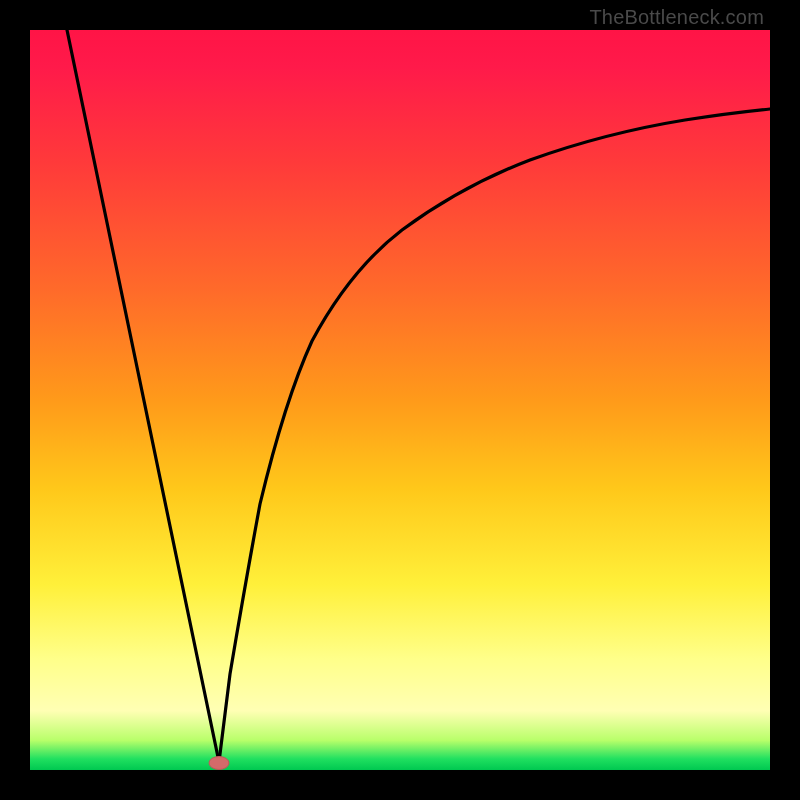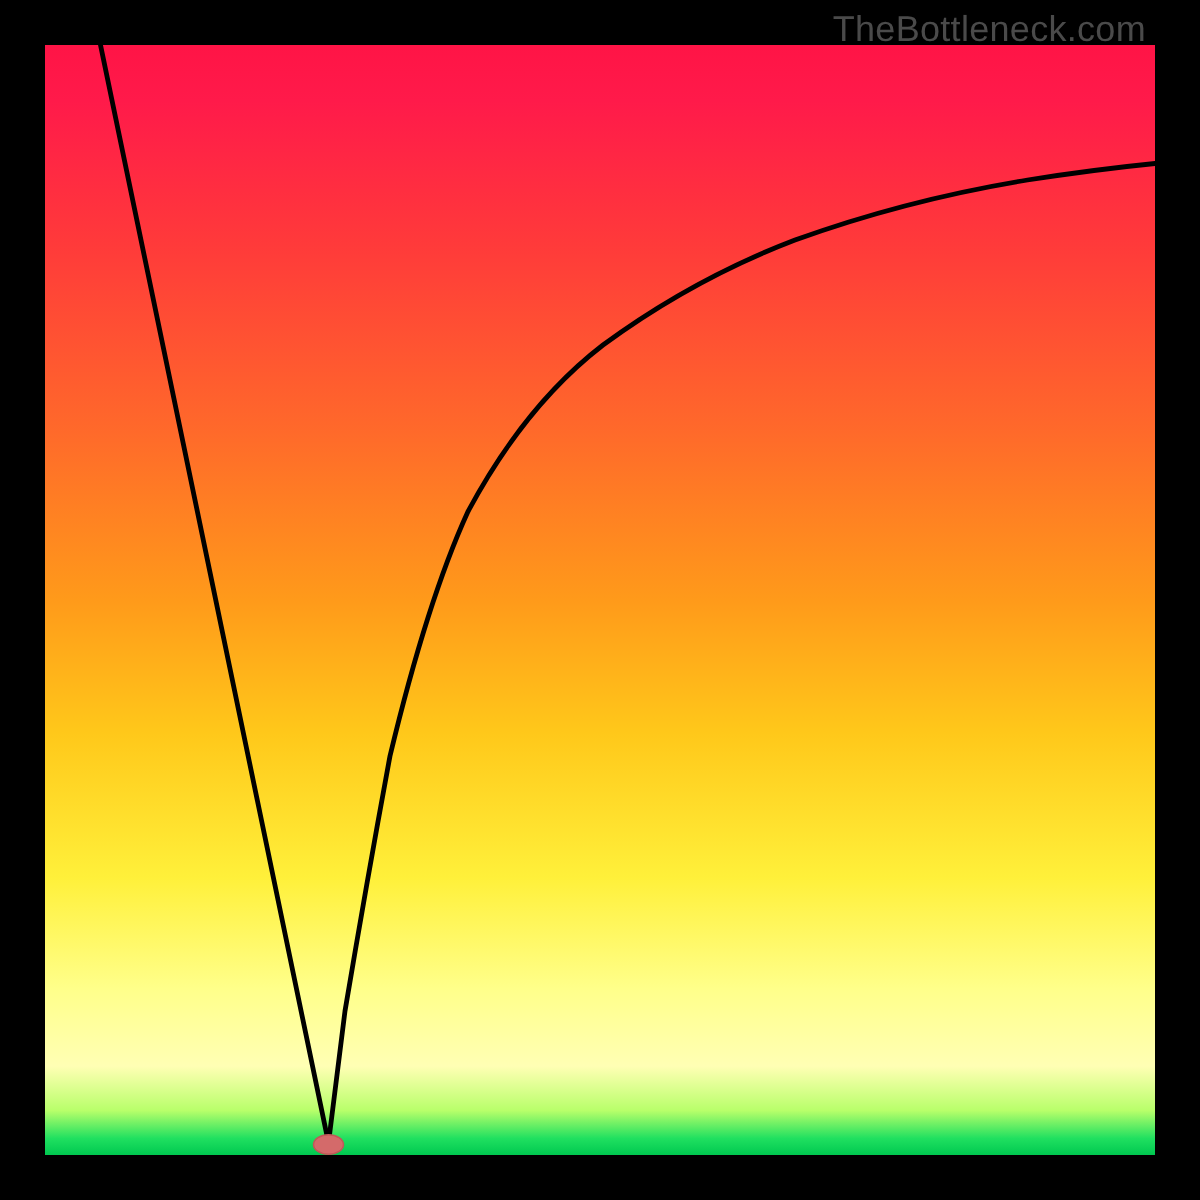--- a/index.html
+++ b/index.html
@@ -59,21 +59,21 @@
   }
   .dot {
     fill: #d46a6a;
     stroke: #c05858;
     stroke-width: 1;
   }
   .watermark {
     position: absolute;
     right: 36px;
     top: 6px;
-    font-size: 24px;
+    font-size: 20px;
     color: #4a4a4a;
     font-weight: 400;
     letter-spacing: 0.2px;
     user-select: none;
     margin-left: 37px;
   }
 </style>
 </head>
 <body>
 

